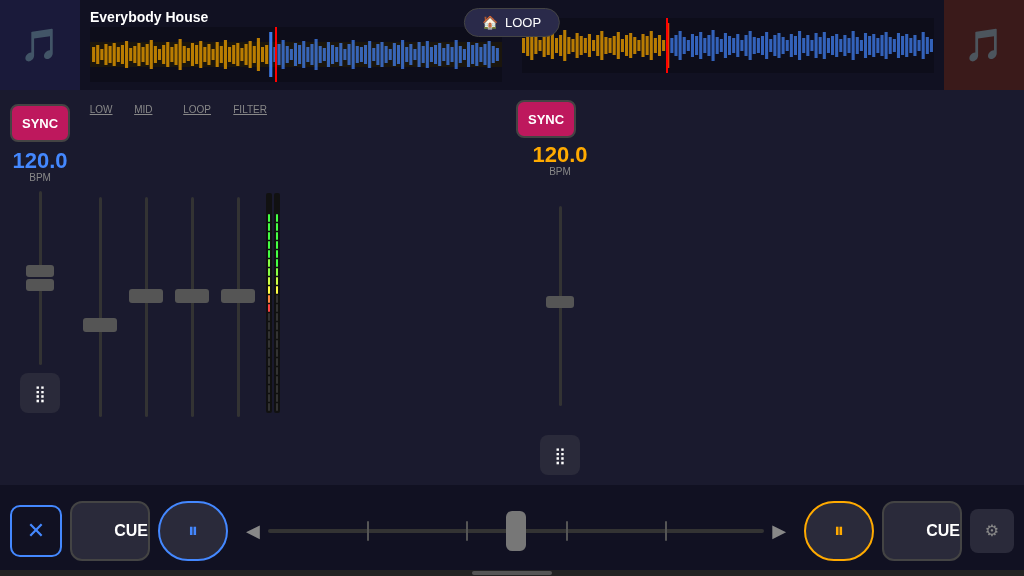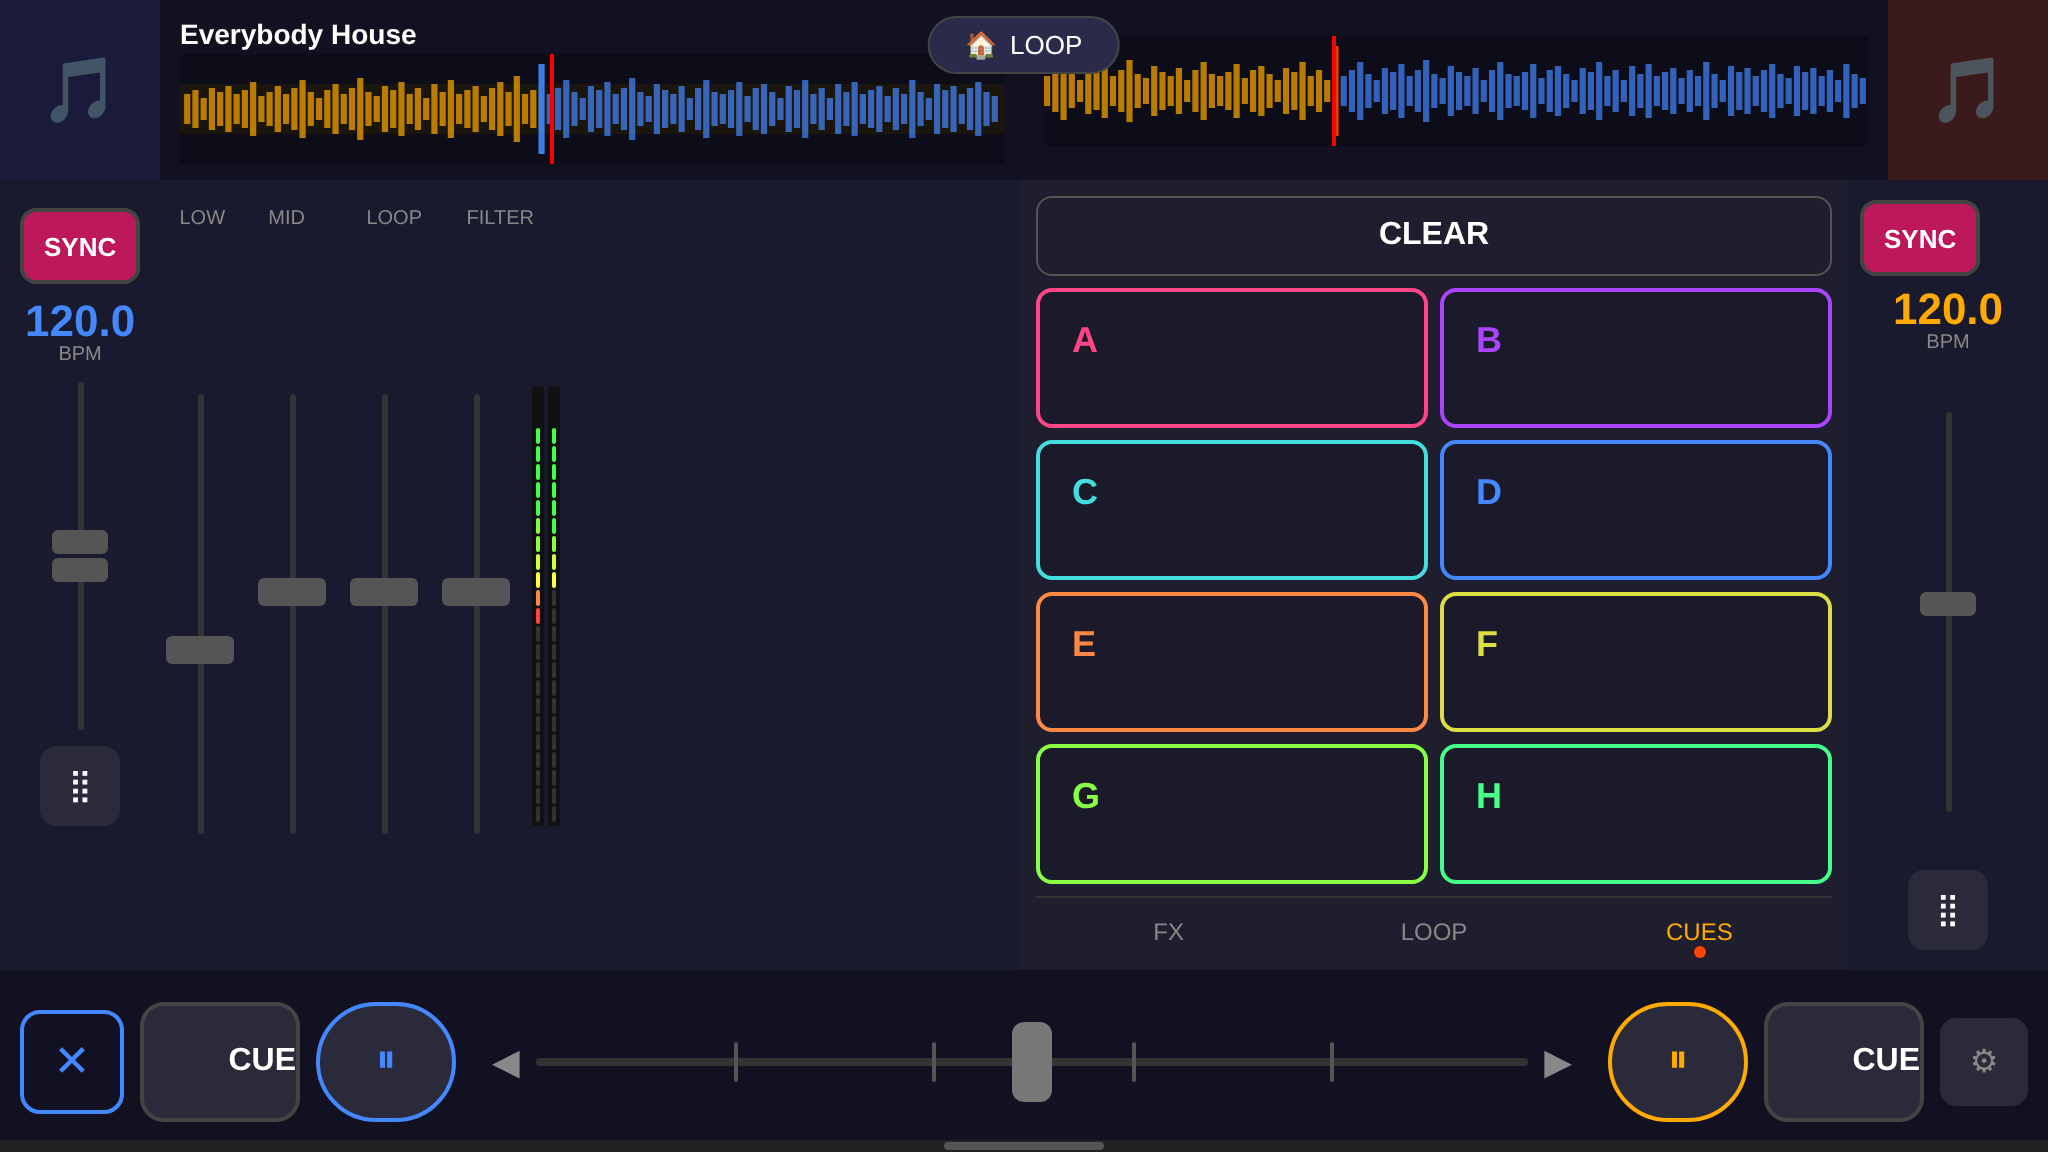--- a/index.html
+++ b/index.html
@@ -131,20 +131,21 @@
       line-height: 1;
     }
     .bpm-label {
       font-size: 10px;
       color: #888;
     }
     .eq-label {
       font-size: 10px;
       color: #888;
       margin-bottom: 20px;
+      text-decoration: underline;
     }
 
     .dots-btn {
       background: #2a2a3a;
       border: none;
       border-radius: 8px;
       color: #fff;
       font-size: 16px;
       width: 40px;
       height: 40px;
@@ -718,40 +719,20 @@
             <div style="width:100%; height:8px; background:#333; border-radius:1px;"></div>
             <div style="width:100%; height:8px; background:#333; border-radius:1px;"></div>
             <div style="width:100%; height:8px; background:#333; border-radius:1px;"></div>
             <div style="width:100%; height:8px; background:#333; border-radius:1px;"></div>
           </div>
         </div>
       </div>
     </div>
   </div>
 
-  <div class="right-panel">
-    <button class="clear-btn">CLEAR</button>
-
-    <div class="cue-grid" id="cue-grid">
-    <button class="cue-pad pink">A</button>
-        <button class="cue-pad purple">B</button>
-        <button class="cue-pad cyan">C</button>
-        <button class="cue-pad blue">D</button>
-        <button class="cue-pad orange">E</button>
-        <button class="cue-pad yellow">F</button>
-        <button class="cue-pad lime">G</button>
-        <button class="cue-pad green">H</button>
-      </div>
-
-    <div class="panel-tabs" id="panel-tabs">
-    <div class="panel-tab">FX</div>
-        <div class="panel-tab">LOOP</div>
-        <div class="panel-tab active">CUES</div>
-      </div>
-  </div>
 
   <div class="right-deck">
     <button class="sync-btn">SYNC</button>
     <div style="text-align:center;">
       <div class="bpm-display yellow">120.0</div>
       <div class="bpm-label">BPM</div>
     </div>
 
     <div style="position:relative; display:flex; flex-direction:column; align-items:center; flex:1; justify-content:center;">
       <div style="width:3px; height:200px; background:#333; border-radius:2px; position:relative; margin: 0 auto;">

